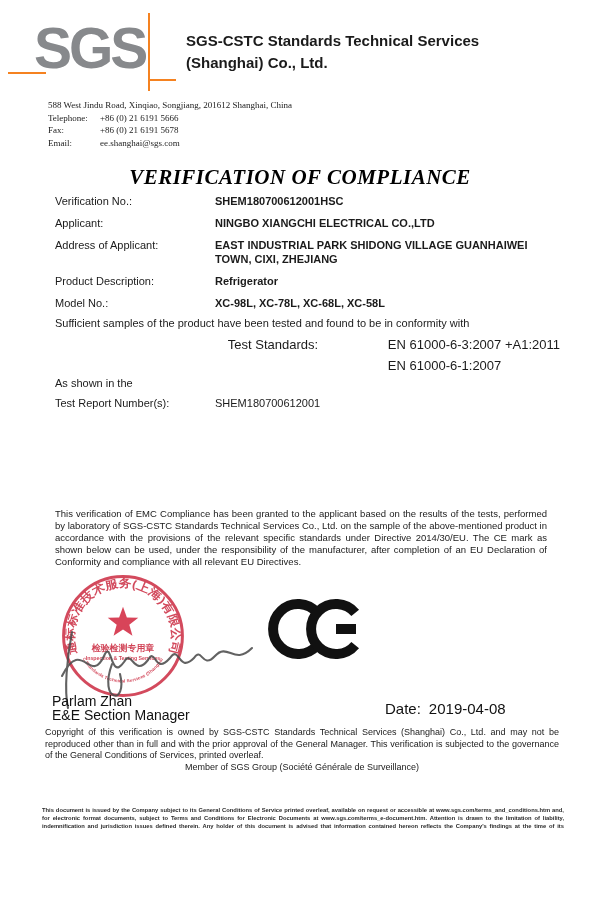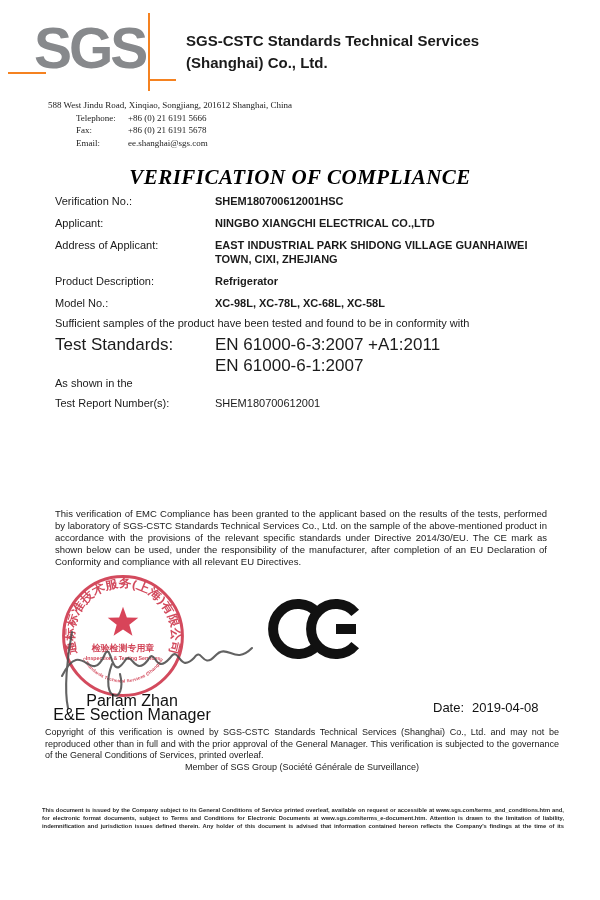--- a/index.html
+++ b/index.html
@@ -8,38 +8,38 @@
   .abs{position:absolute;}
 
   
   .sgs-text{font-weight:bold;font-size:57px;letter-spacing:-3px;color:#87898c;line-height:1;}
   .ln{background:#f58220;}
 
   
   .company-name{font-weight:bold;font-size:15px;line-height:22px;color:#1b1b1b;}
   .addr{font-size:9px;line-height:12.5px;color:#222;}
   .addr-row{display:flex;}
-  .addr-row .lbl{width:52px;flex:none;margin-left:28px;}
+  .addr-row .lbl{width:52px;flex:none;}
 
   
   .doc-title{width:600px;text-align:center;font-family:"Liberation Serif",serif;
              font-style:italic;font-weight:bold;font-size:21px;color:#000;letter-spacing:.5px;}
 
   
   .fields{width:505px;font-size:11px;}
   .field-row{display:flex;margin-bottom:8px;line-height:14px;}
   .field-row .flabel{width:160px;flex:none;}
   .field-row .fvalue{width:345px;font-weight:bold;}
   .plain-line{font-size:11px;line-height:14px;}
   .std-val{line-height:21px;}
 
   .statement{width:492px;font-size:9.5px;line-height:11.9px;text-align:justify;color:#1a1a1a;}
 
-  .sig-block{width:160px;text-align:center;font-size:16px;line-height:14px;color:#111;}
-  .date-line{font-size:13px;color:#111;margin-left:48px;}
+  .sig-block{width:160px;text-align:left;font-size:14px;line-height:14px;color:#111;}
+  .date-line{font-size:15px;color:#111;}
   .date-line .dv{margin-left:8px;}
 
   .copyright{width:514px;font-size:9px;line-height:11.6px;text-align:justify;color:#1a1a1a;}
   .member{width:514px;font-size:9px;text-align:center;color:#1a1a1a;}
 
   .terms{width:522px;font-size:5.8px;line-height:8px;font-weight:bold;
          text-align:justify;color:#2a2a2a;}
 
   svg text{font-family:"Liberation Sans",sans-serif;}
 </style>
@@ -96,21 +96,21 @@
       <div class="fvalue">Refrigerator</div>
     </div>
     <div class="field-row">
       <div class="flabel">Model No.:</div>
       <div class="fvalue">XC-98L, XC-78L, XC-68L, XC-58L</div>
     </div>
   </div>
 
   <div class="abs plain-line" style="left:55px;top:316px;width:505px;">Sufficient samples of the product have been tested and found to be in conformity with</div>
 
-  <div class="abs" style="left:55px;top:334px;width:505px;display:flex;font-size:17px;">
+  <div class="abs" style="left:55px;top:334px;width:505px;display:flex;font-size:13px;justify-content:flex-end;">
     <div style="width:160px;flex:none;line-height:21px;">Test Standards:</div>
     <div class="std-val">
       <div>EN 61000-6-3:2007 +A1:2011</div>
       <div>EN 61000-6-1:2007</div>
     </div>
   </div>
 
   <div class="abs plain-line" style="left:55px;top:376px;">As shown in the</div>
 
   <div class="abs" style="left:55px;top:396px;width:505px;display:flex;font-size:11px;line-height:14px;">

